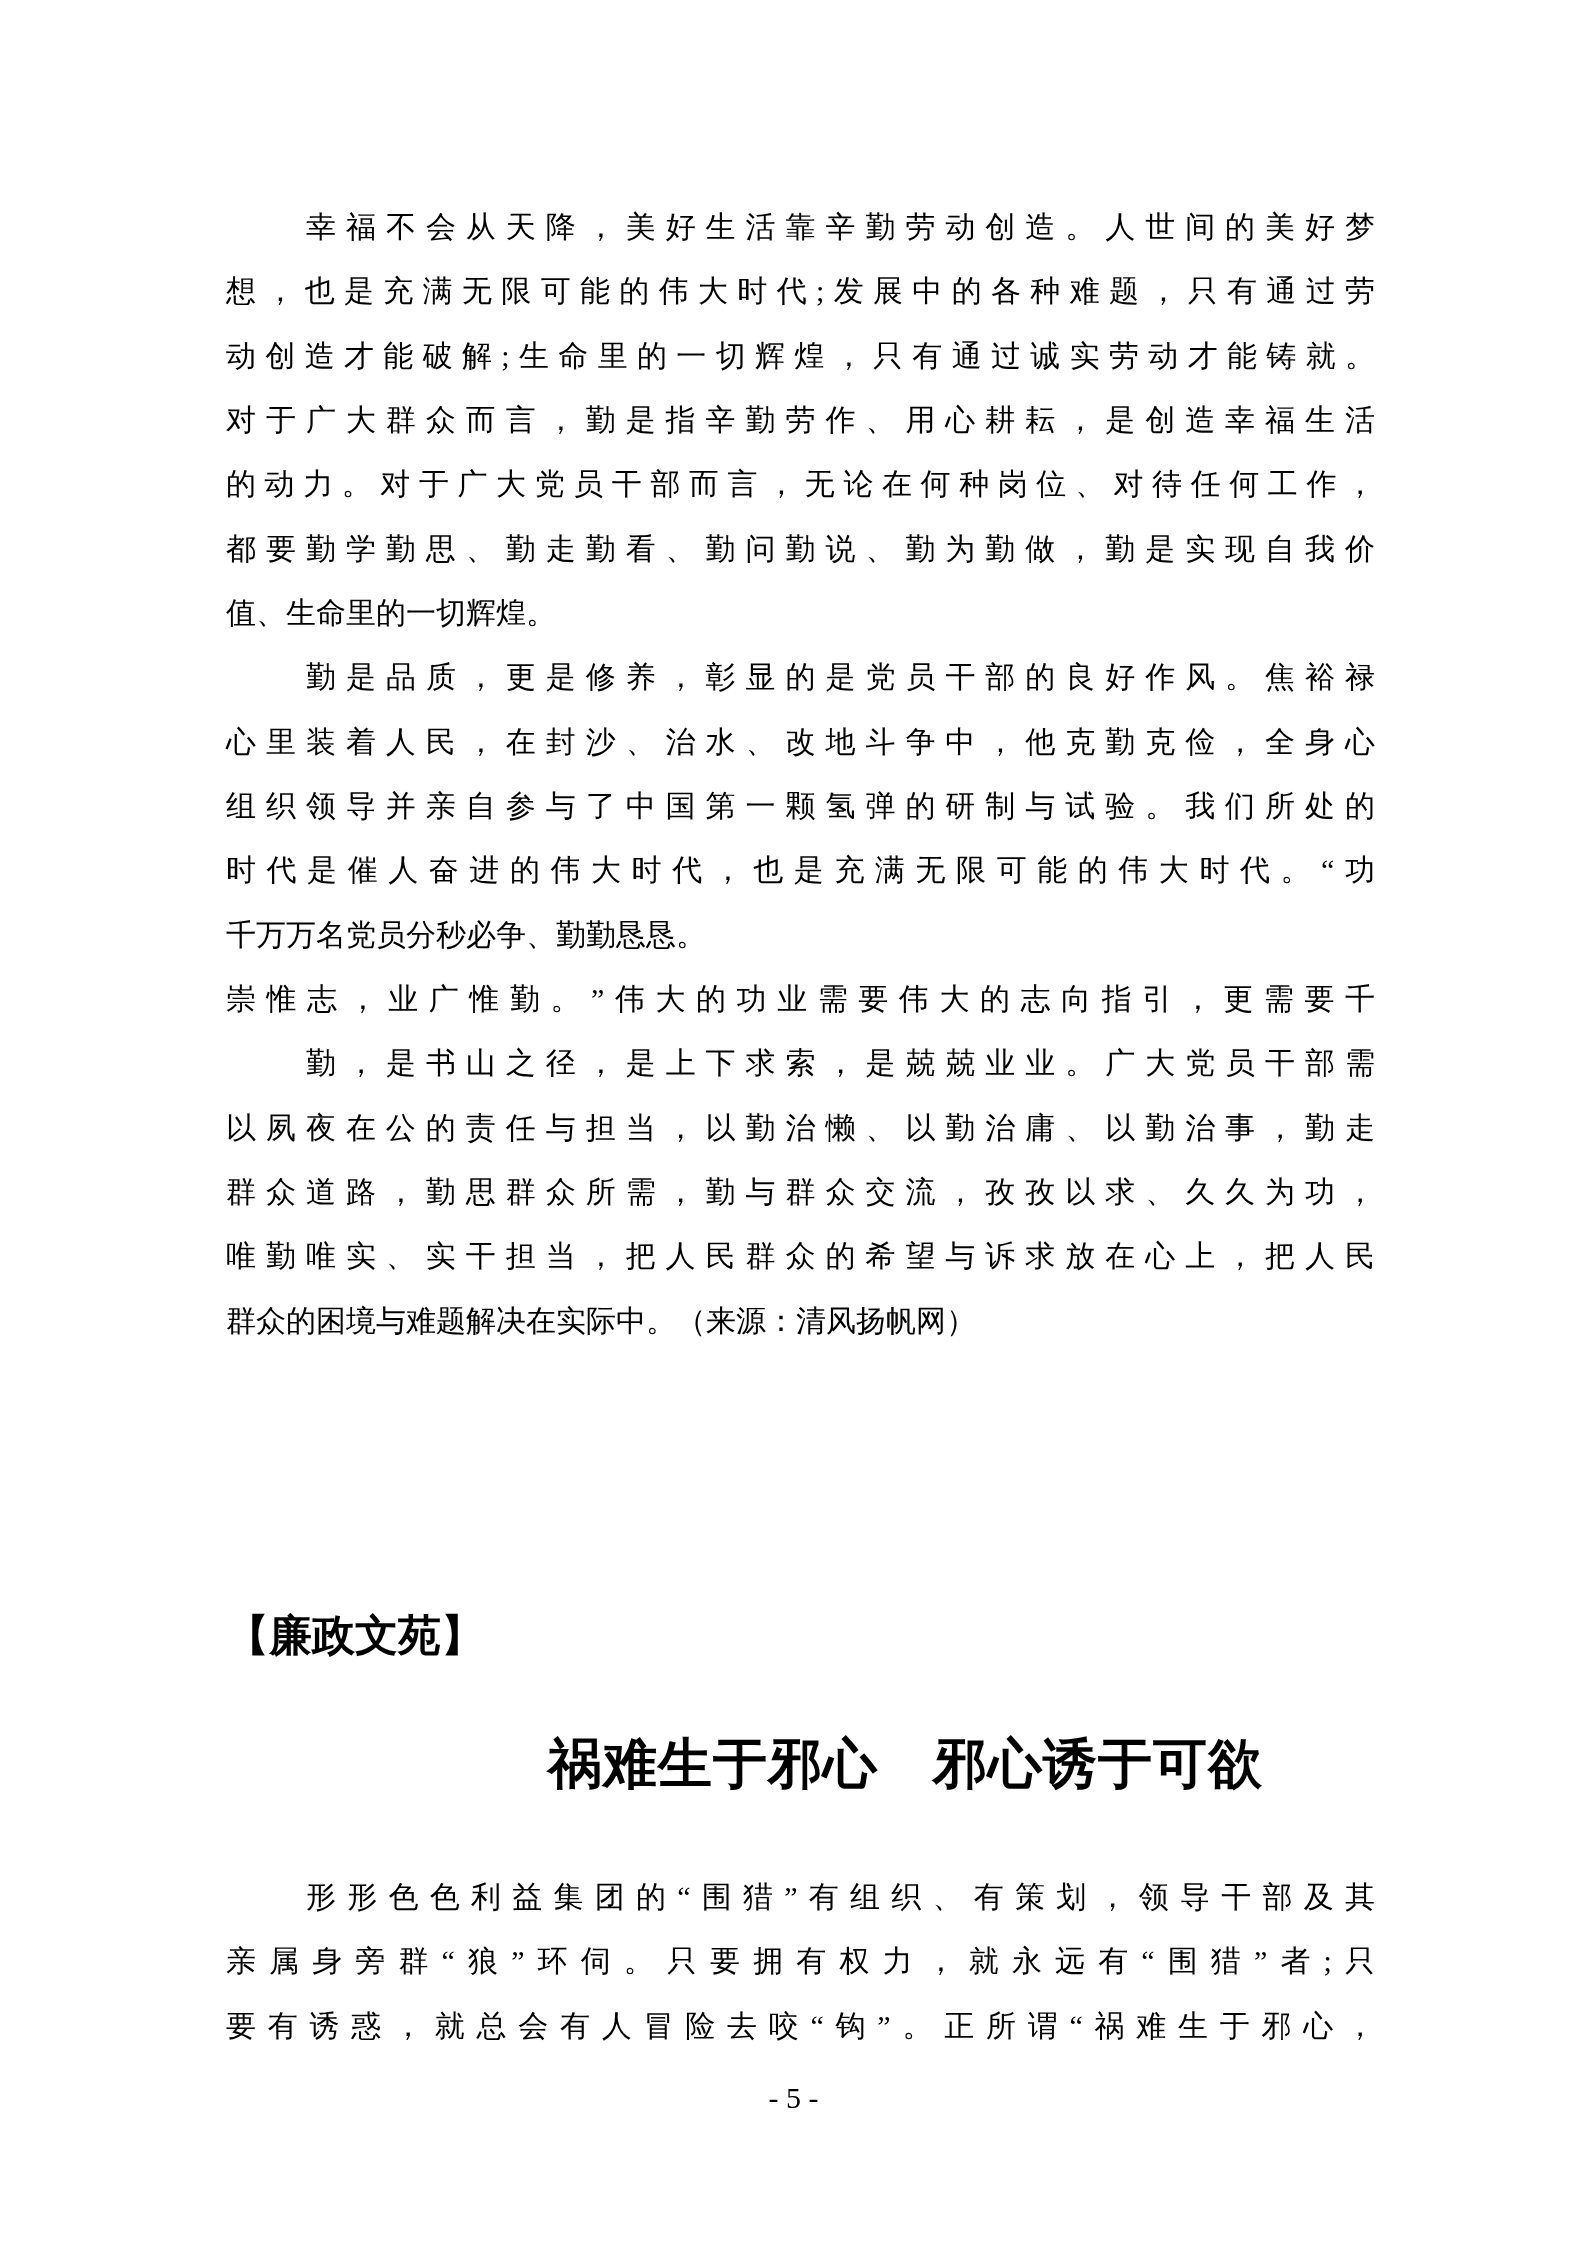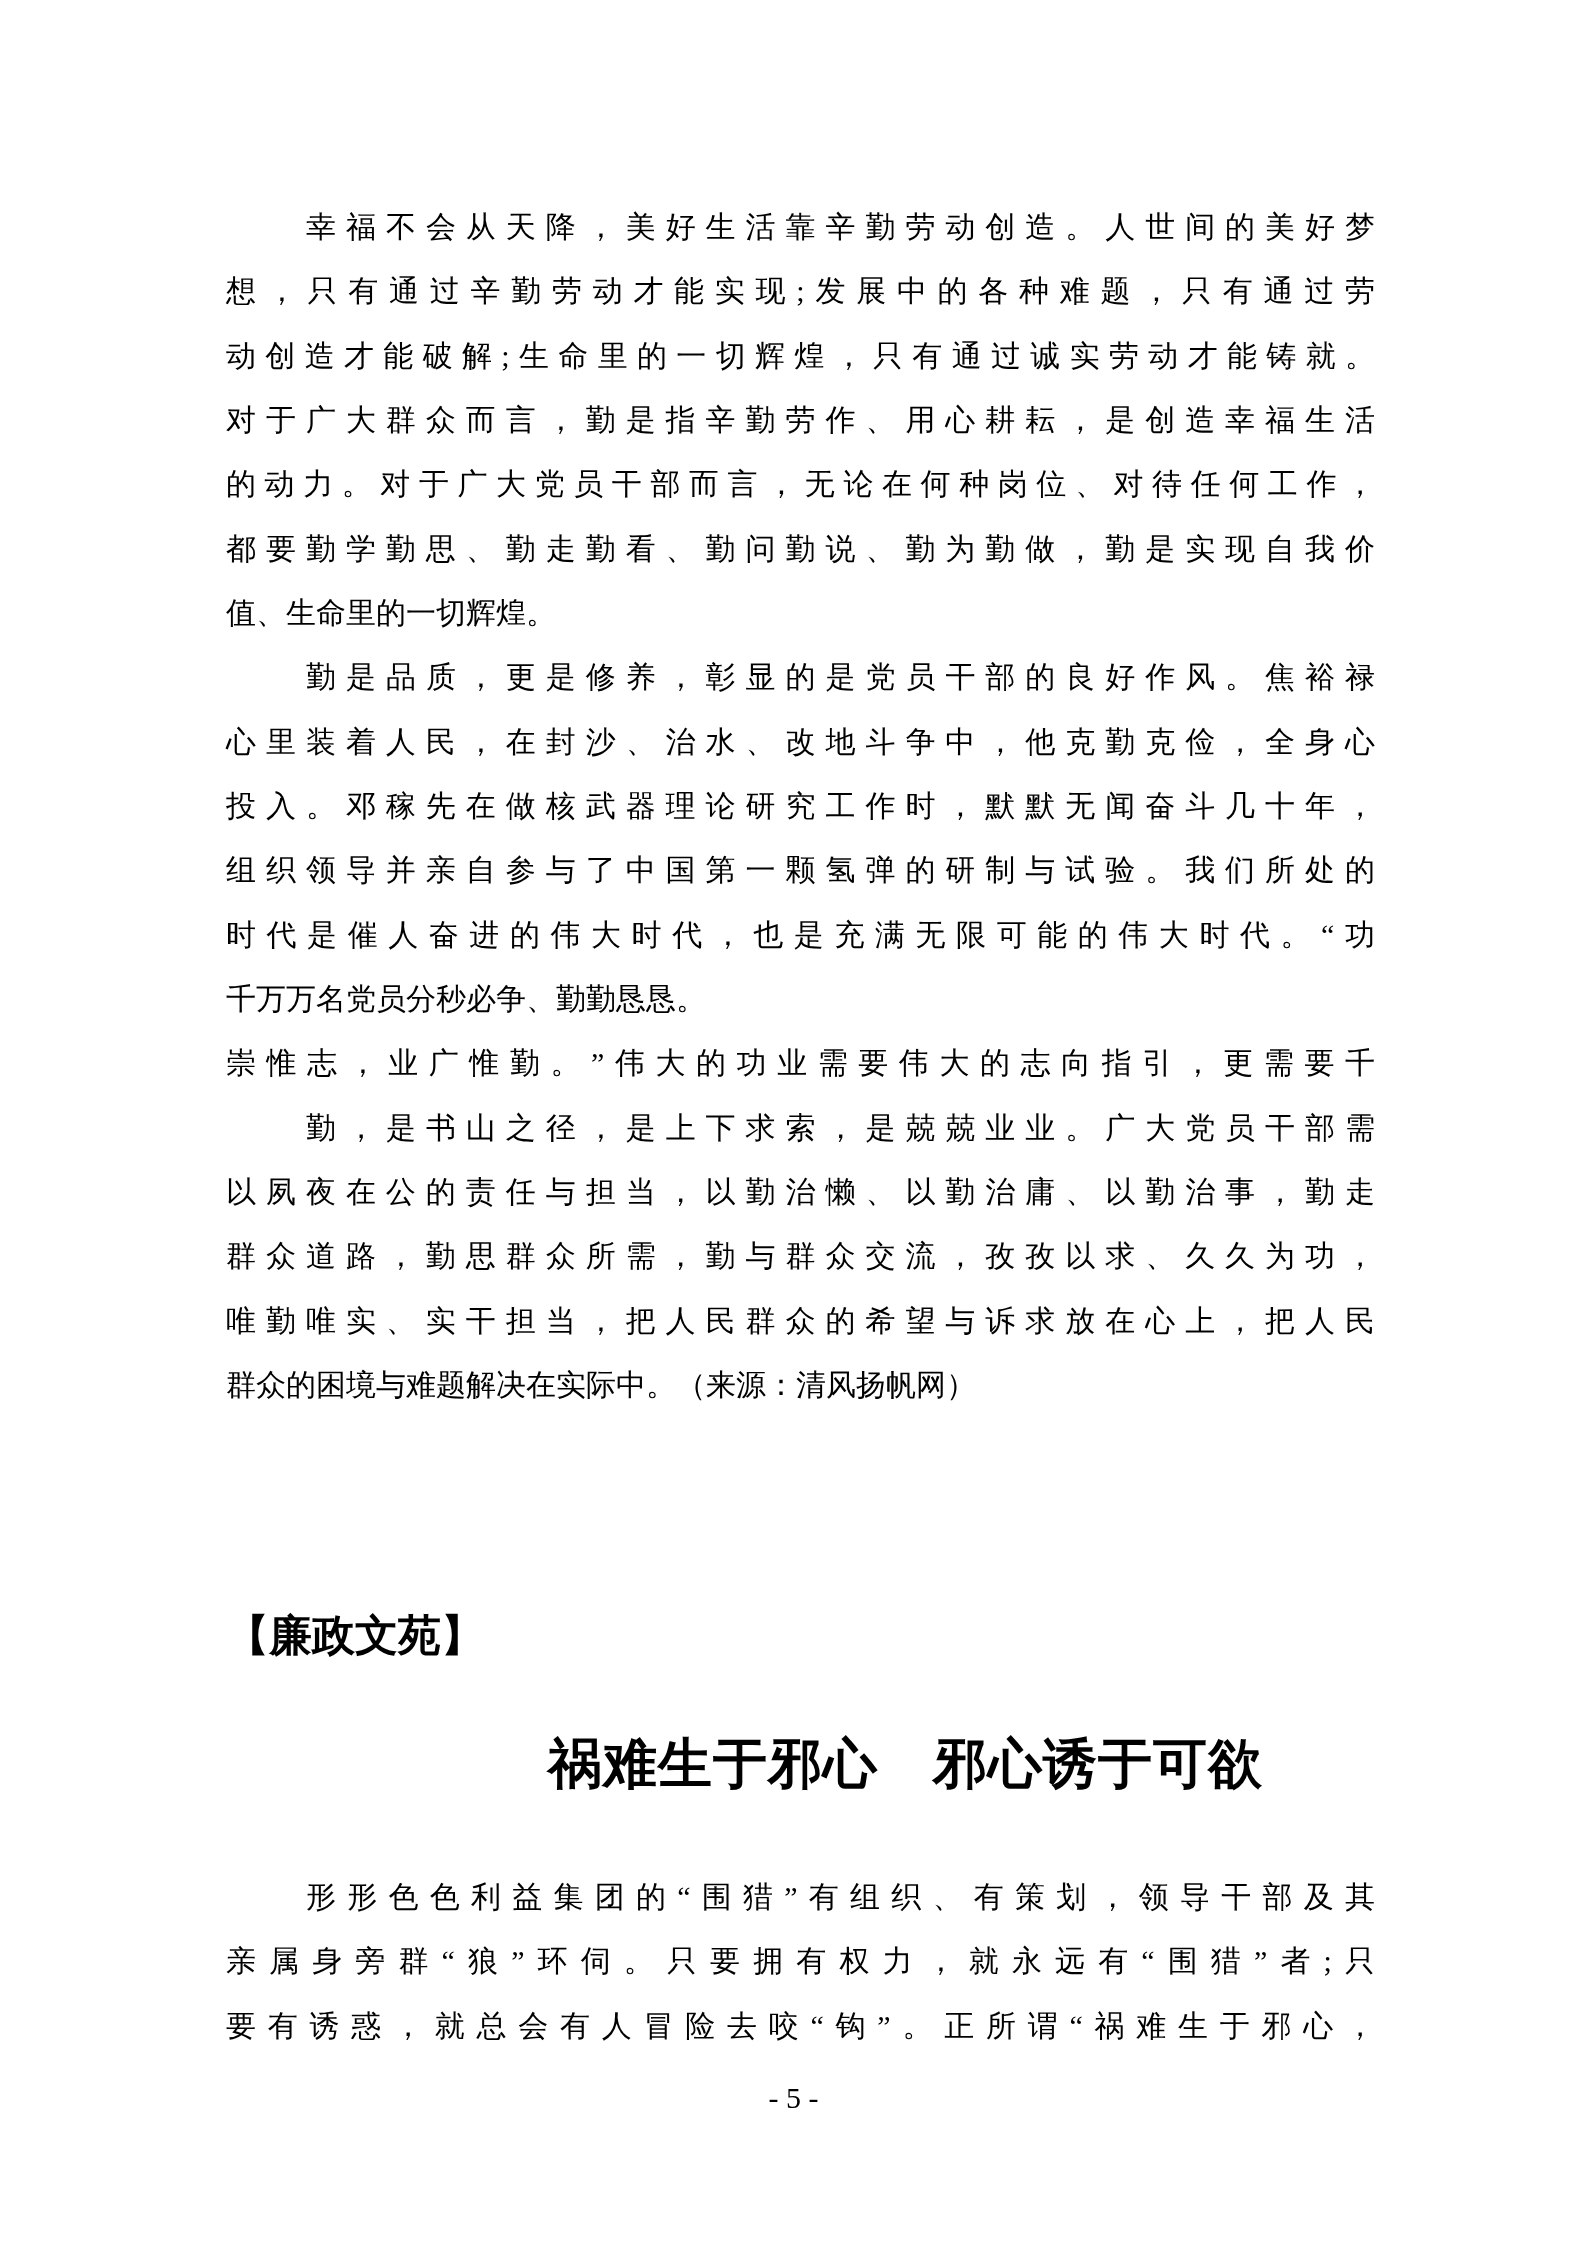--- a/index.html
+++ b/index.html
@@ -60,29 +60,28 @@
     line-height: 1.2;
   }
 </style>
 </head>
 <body>
 
 <div class="page">
 
   <div class="body-block block-1">
     <div class="tline indent justify">幸福不会从天降，美好生活靠辛勤劳动创造。人世间的美好梦</div>
-    <div class="tline justify">想，只有通过辛勤劳动才能实现;发展中的各种难题，只有通过劳</div>
+    <div class="tline justify">想，也是充满无限可能的伟大时代;发展中的各种难题，只有通过劳</div>
     <div class="tline justify">动创造才能破解;生命里的一切辉煌，只有通过诚实劳动才能铸就。</div>
     <div class="tline justify">对于广大群众而言，勤是指辛勤劳作、用心耕耘，是创造幸福生活</div>
     <div class="tline justify">的动力。对于广大党员干部而言，无论在何种岗位、对待任何工作，</div>
     <div class="tline justify">都要勤学勤思、勤走勤看、勤问勤说、勤为勤做，勤是实现自我价</div>
     <div class="tline">值、生命里的一切辉煌。</div>
     <div class="tline indent justify">勤是品质，更是修养，彰显的是党员干部的良好作风。焦裕禄</div>
     <div class="tline justify">心里装着人民，在封沙、治水、改地斗争中，他克勤克俭，全身心</div>
-    <div class="tline justify">投入。邓稼先在做核武器理论研究工作时，默默无闻奋斗几十年，</div>
     <div class="tline justify">组织领导并亲自参与了中国第一颗氢弹的研制与试验。我们所处的</div>
     <div class="tline justify">时代是催人奋进的伟大时代，也是充满无限可能的伟大时代。“功</div>
     <div class="tline">千万万名党员分秒必争、勤勤恳恳。</div>
     <div class="tline justify">崇惟志，业广惟勤。”伟大的功业需要伟大的志向指引，更需要千</div>
     <div class="tline indent justify">勤，是书山之径，是上下求索，是兢兢业业。广大党员干部需</div>
     <div class="tline justify">以夙夜在公的责任与担当，以勤治懒、以勤治庸、以勤治事，勤走</div>
     <div class="tline justify">群众道路，勤思群众所需，勤与群众交流，孜孜以求、久久为功，</div>
     <div class="tline justify">唯勤唯实、实干担当，把人民群众的希望与诉求放在心上，把人民</div>
     <div class="tline">群众的困境与难题解决在实际中。（来源：清风扬帆网）</div>
   </div>

